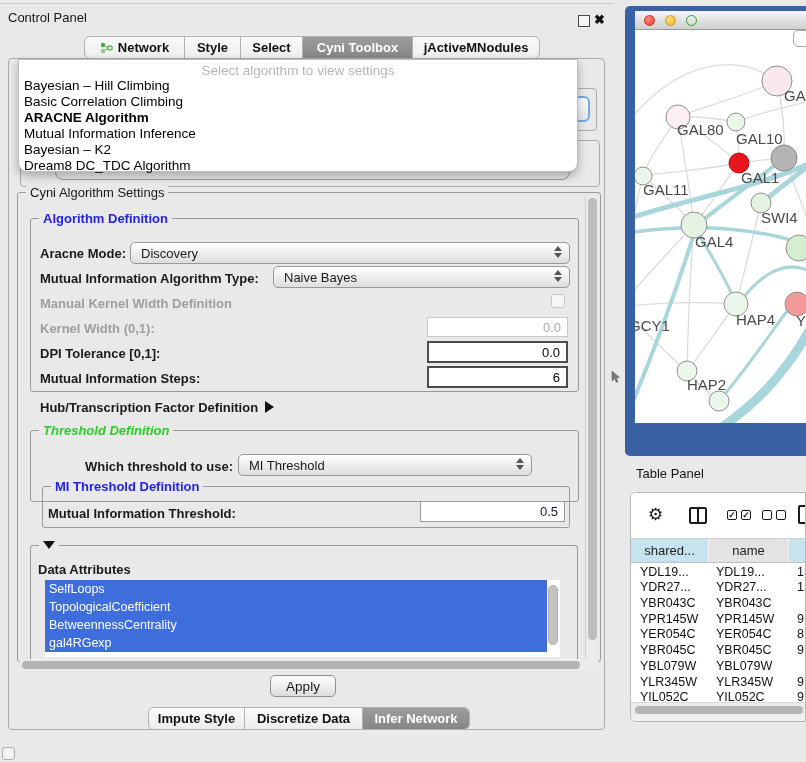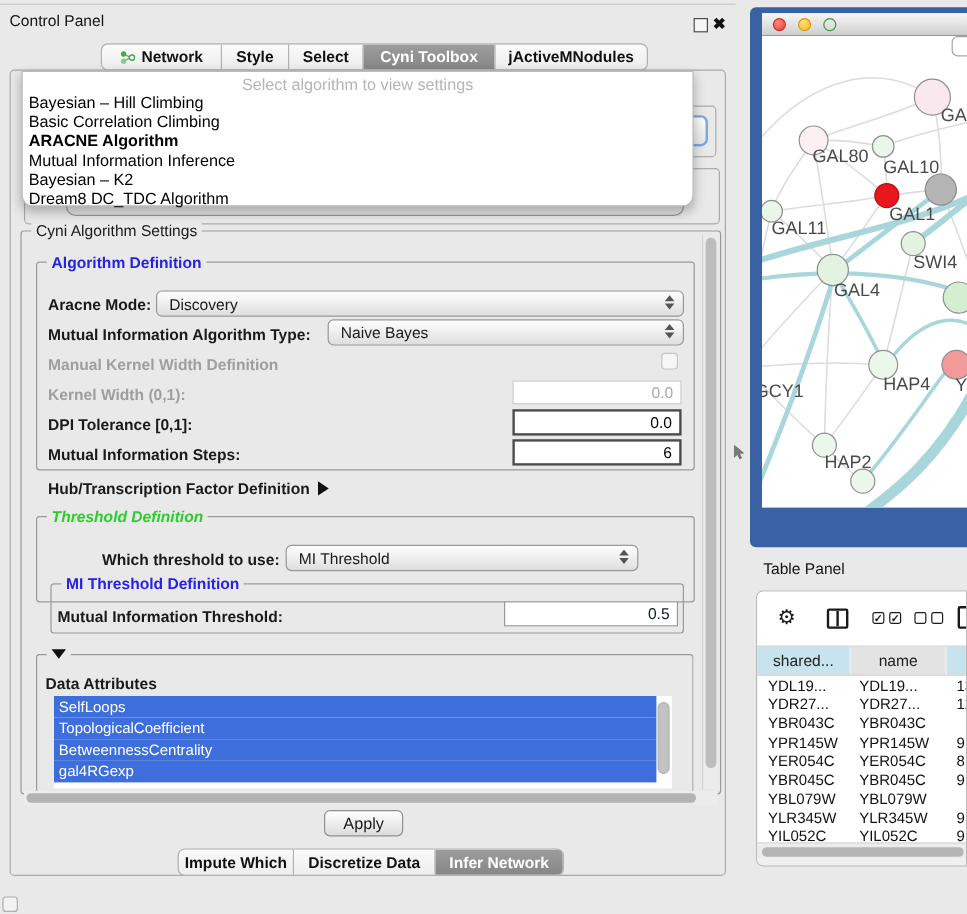--- a/index.html
+++ b/index.html
@@ -259,21 +259,21 @@
       <div class="thumb"></div>
     </div>
 
   <div class="apply-btn">
     <span>Apply</span>
   </div>
 </div>
 
 <div class="tabstrip" id="bottom-tabs">
   <div class="tab" style="width:96px;">
-    <span>Impute Which</span>
+    <span>Impute Style</span>
   </div>
   <div class="tab" style="width:118px;">
     <span>Discretize Data</span>
   </div>
   <div class="tab sel" style="width:106px;">
     <span>Infer Network</span>
   </div>
 </div>
 
 <div class="corner-btn"></div>

